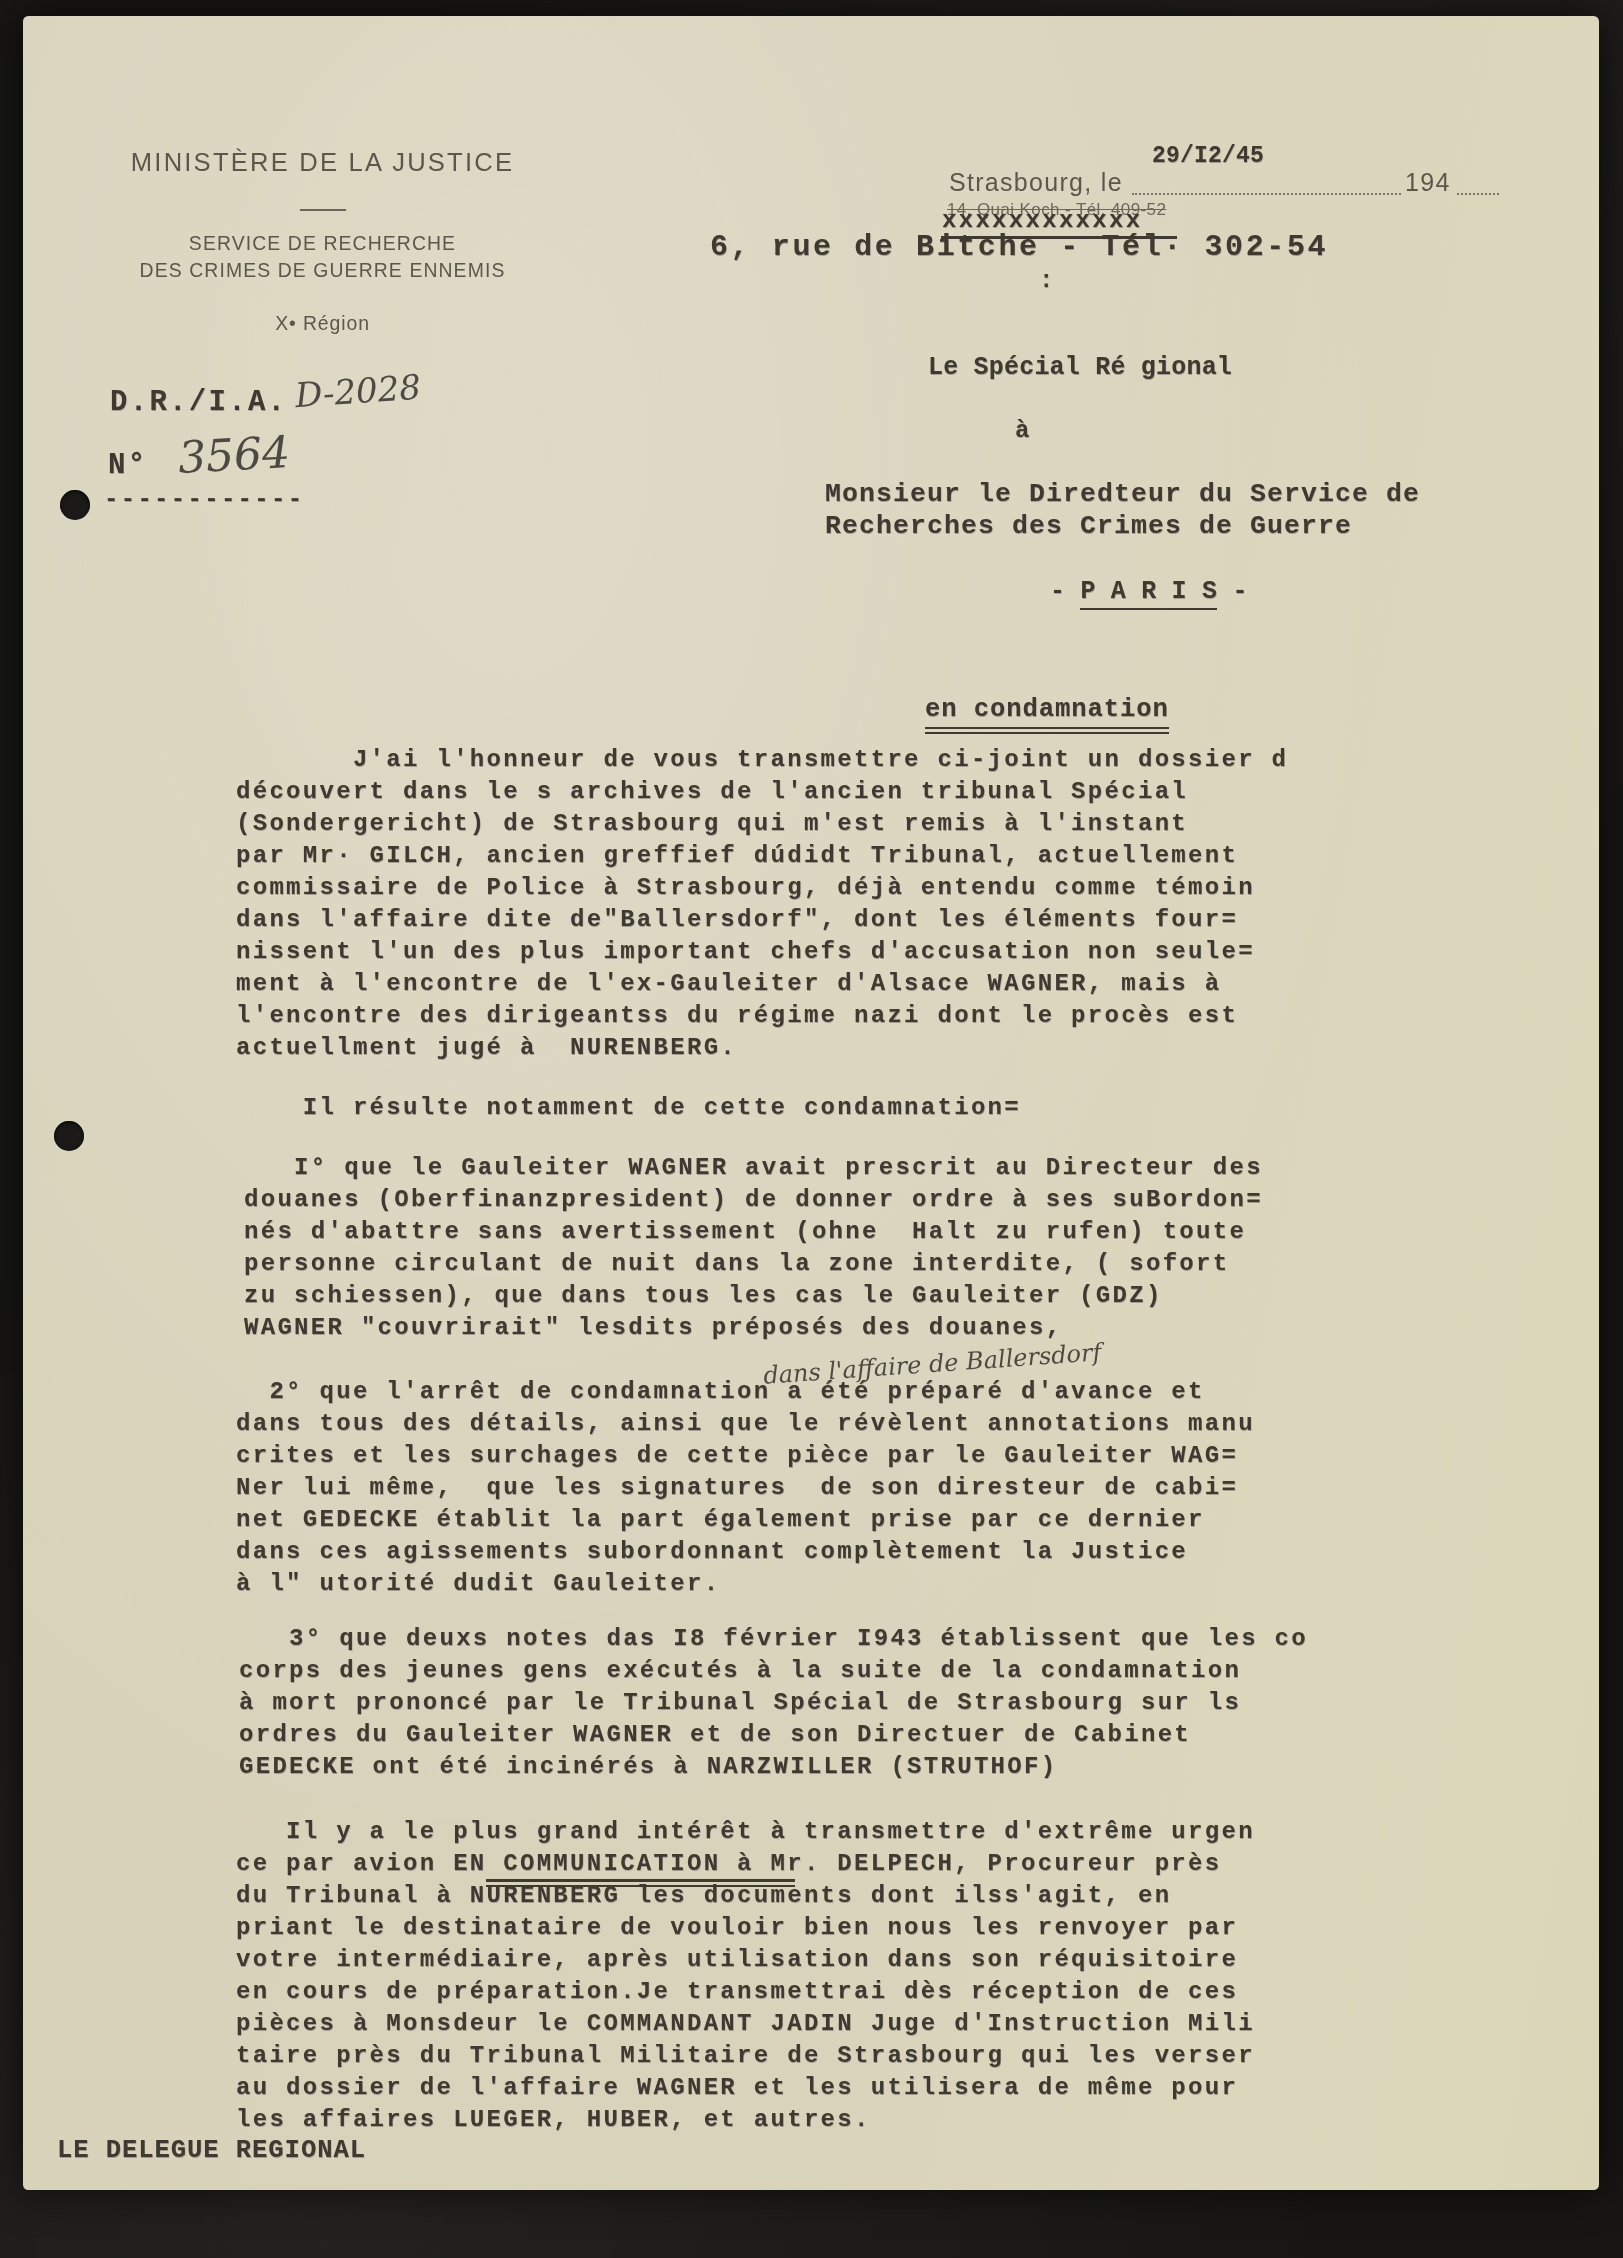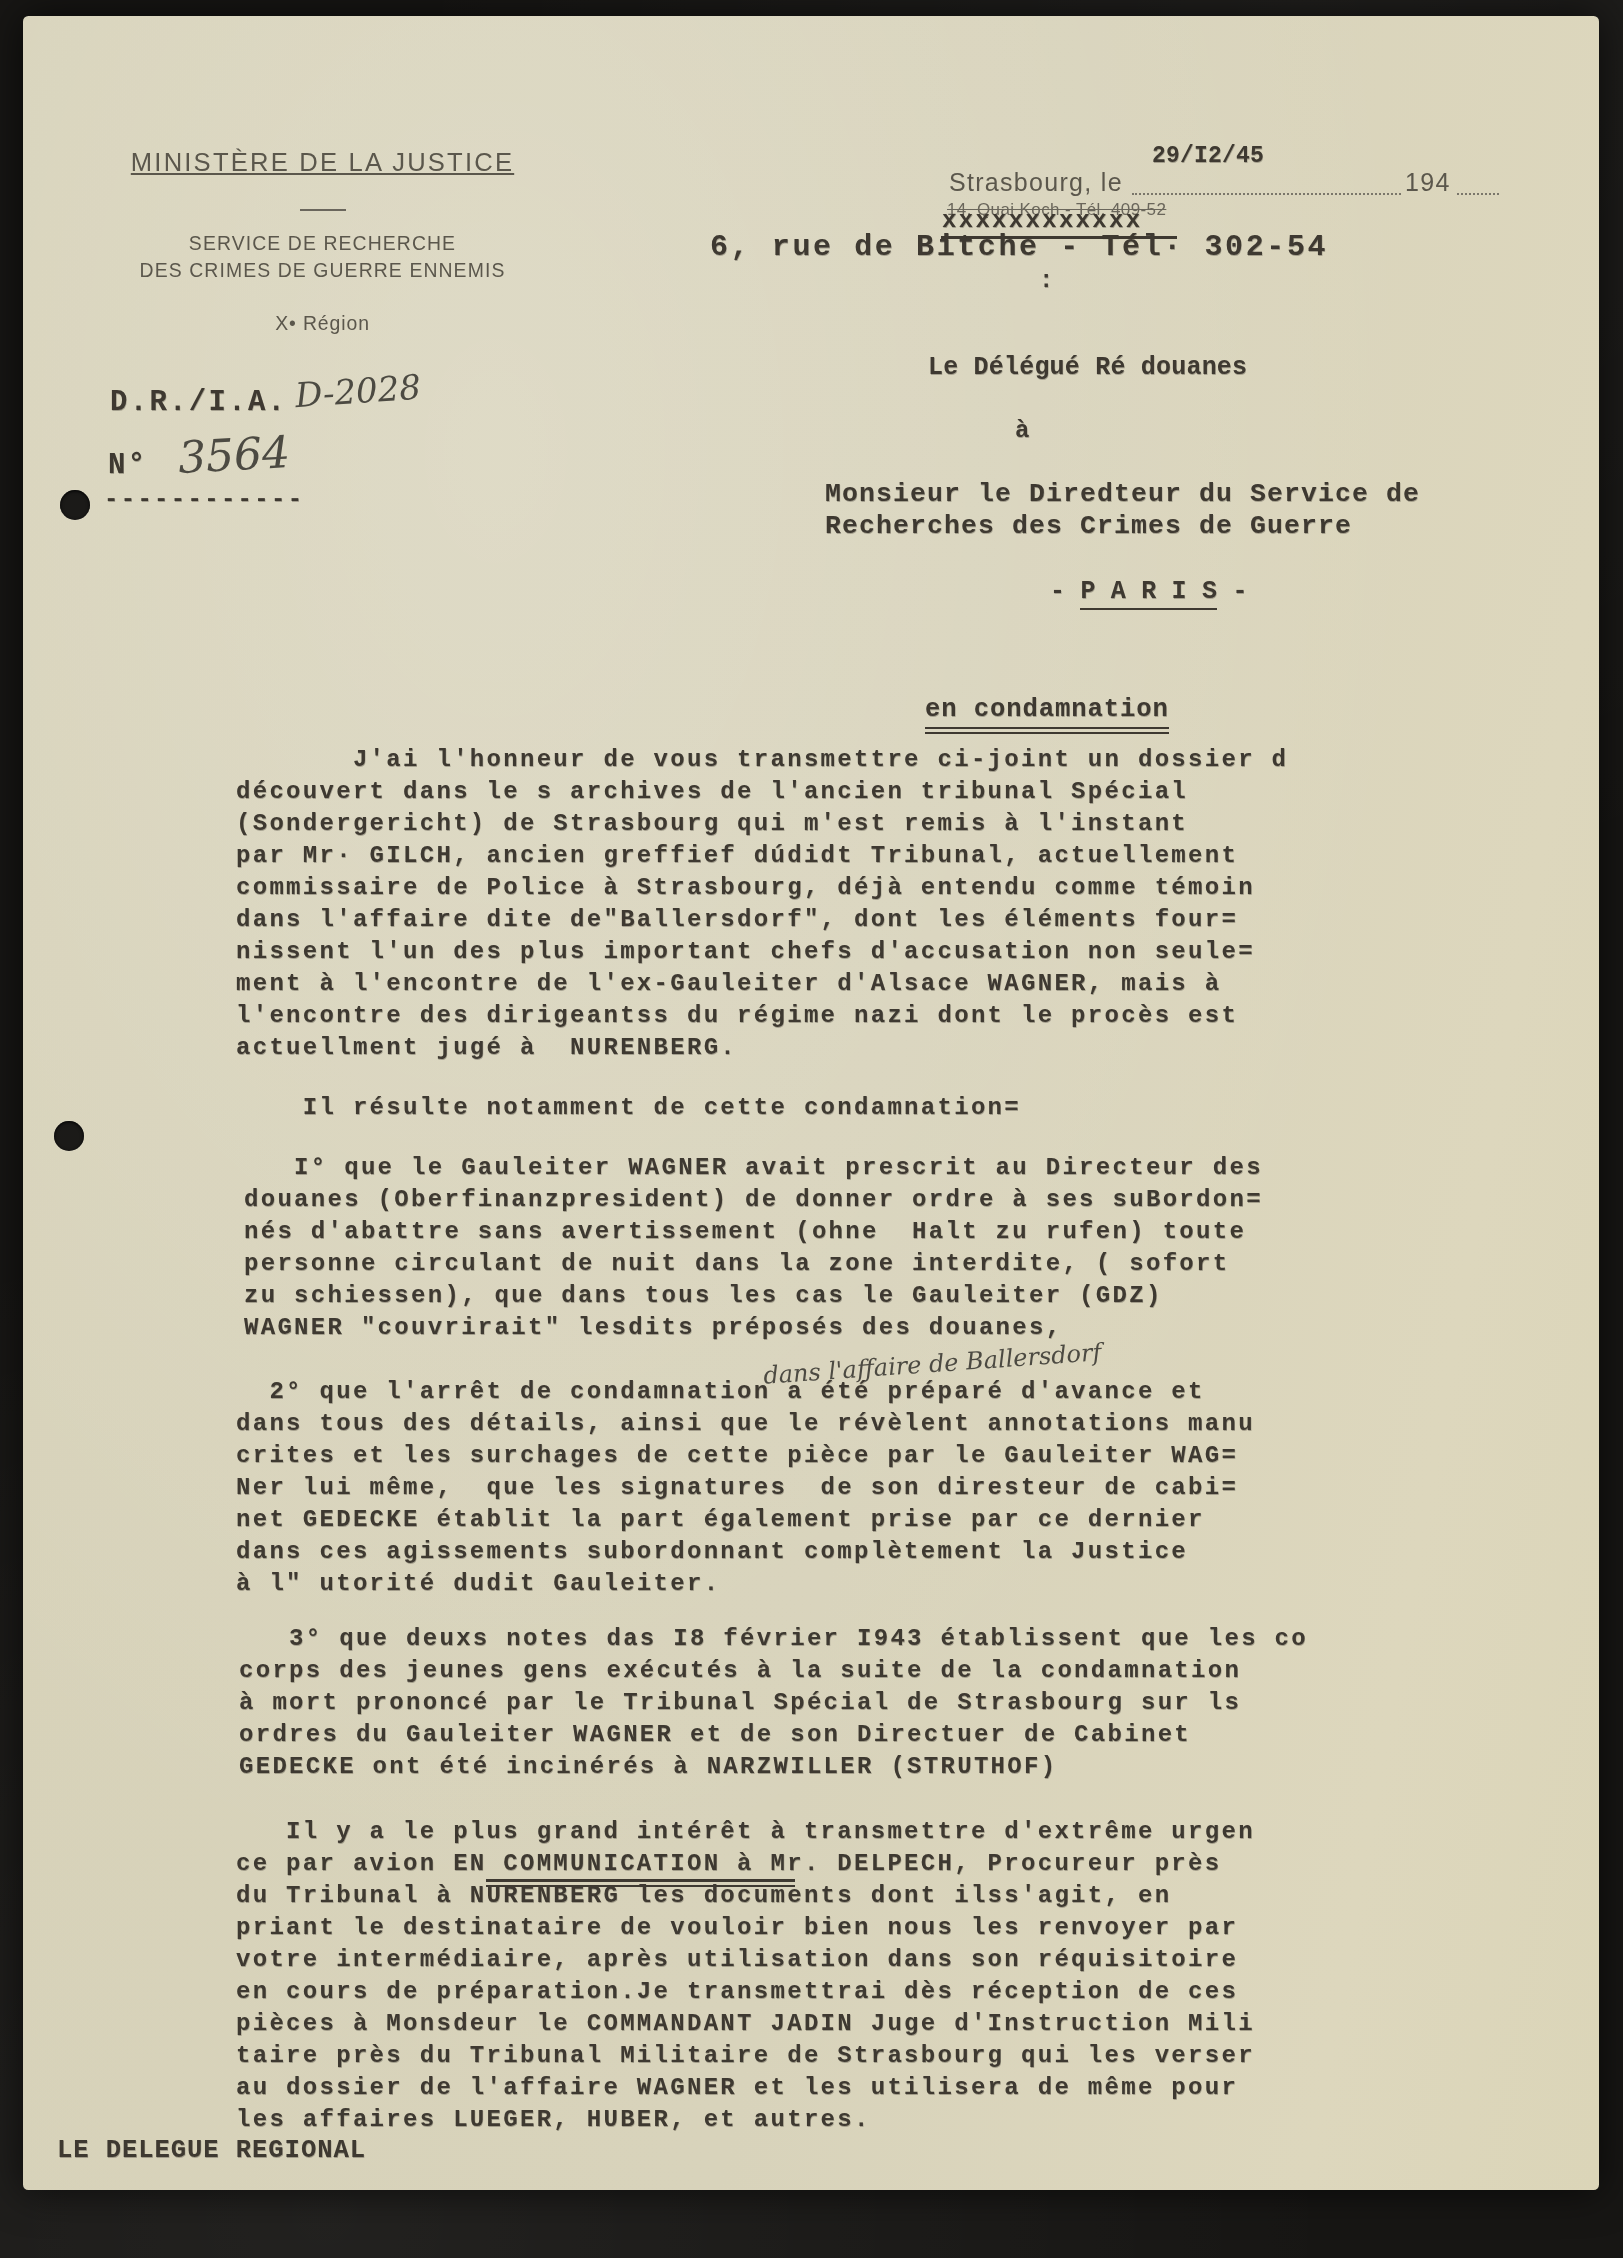--- a/index.html
+++ b/index.html
@@ -51,21 +51,21 @@
   .hand{
     position:absolute;margin:0;color:var(--ink-hand);
     font-family:"DejaVu Serif",serif;font-style:italic;white-space:pre;
   }
   .dotted-rule{position:absolute;height:0;border-bottom:2.6px dotted #7a766a;}
   .bar{position:absolute;background:var(--ink);}
   .subject-underline{border-bottom:7px double var(--ink);padding-bottom:2.6px;}
   .paris-underline{border-bottom:2.6px solid var(--ink);padding-bottom:1.8px;}
   .strike-printed{text-decoration:line-through;}
   .letterhead{position:absolute;left:88px;top:132px;width:423px;text-align:center;}
-  .letterhead .lh-title{position:static;display:block;font-size:25.6px;letter-spacing:2.2px;text-decoration:underline;}
+  .letterhead .lh-title{position:static;display:block;font-size:25.6px;letter-spacing:2.2px;}
   .letterhead .lh-rule{display:block;width:46px;height:1.8px;background:#6a665c;margin:32px auto 19.4px auto;}
   .letterhead .lh-sub{position:static;display:block;font-size:19.4px;letter-spacing:1.1px;line-height:27px;}
   .letterhead .lh-region{position:static;display:block;font-size:19.4px;letter-spacing:0.9px;margin-top:28px;}
 </style>
 </head>
 <body>
 
 <div class="scan-noise"></div>
 
 <div class="paper">
@@ -93,21 +93,21 @@
 
   <p class="typed typed-lg" style="left:687px;top:215px;">6, rue de Bitche - Tél· 302-54</p>
   <p class="typed" style="left:1016px;top:249px;">:</p>
 
   <p class="typed" style="left:87px;top:371px;font-size:29px;">D.R./I.A.</p>
   <p class="hand" style="left:272px;top:355px;font-size:34px;transform:rotate(-4deg);">D-2028</p>
   <p class="typed" style="left:85px;top:434px;font-size:29px;">N°</p>
   <p class="hand" style="left:155px;top:413px;font-size:44px;transform:rotate(-3deg);">3564</p>
   <p class="typed" style="left:81px;top:468px;">------------</p>
 
-  <p class="typed typed-sm" style="left:905px;top:337px;font-size:25px;">Le Délégué Ré douanes</p>
+  <p class="typed typed-sm" style="left:905px;top:337px;font-size:25px;">Le Spécial Ré gional</p>
   <p class="typed" style="left:992px;top:399px;">à</p>
   <p class="typed" style="left:802px;top:462px;font-size:26.5px;letter-spacing:1.1px;">Monsieur le Diredteur du Service de</p>
   <p class="typed" style="left:802px;top:494px;font-size:26.5px;letter-spacing:1.1px;">Recherches des Crimes de Guerre</p>
   <p class="typed typed-sm" style="left:1027px;top:561px;font-size:25px;"><span>- </span><span class="paris-underline">P A R I S</span><span> -</span></p>
 
   <p class="typed" style="left:902px;top:678px;font-size:25.6px;letter-spacing:0.9px;"><span class="subject-underline">en condamnation</span></p>
 
   <pre class="typed" style="left:213px;top:728px;">       J'ai l'honneur de vous transmettre ci-joint un dossier d
 découvert dans le s archives de l'ancien tribunal Spécial
 (Sondergericht) de Strasbourg qui m'est remis à l'instant

